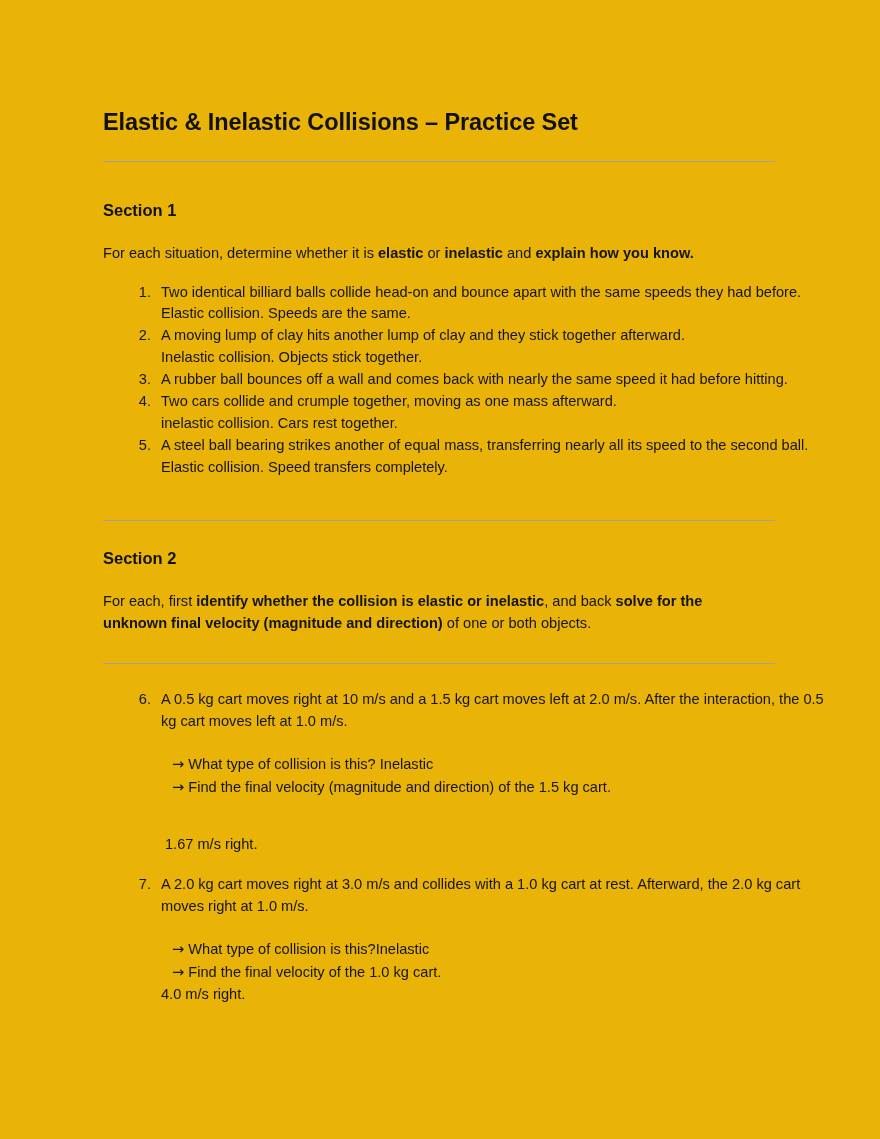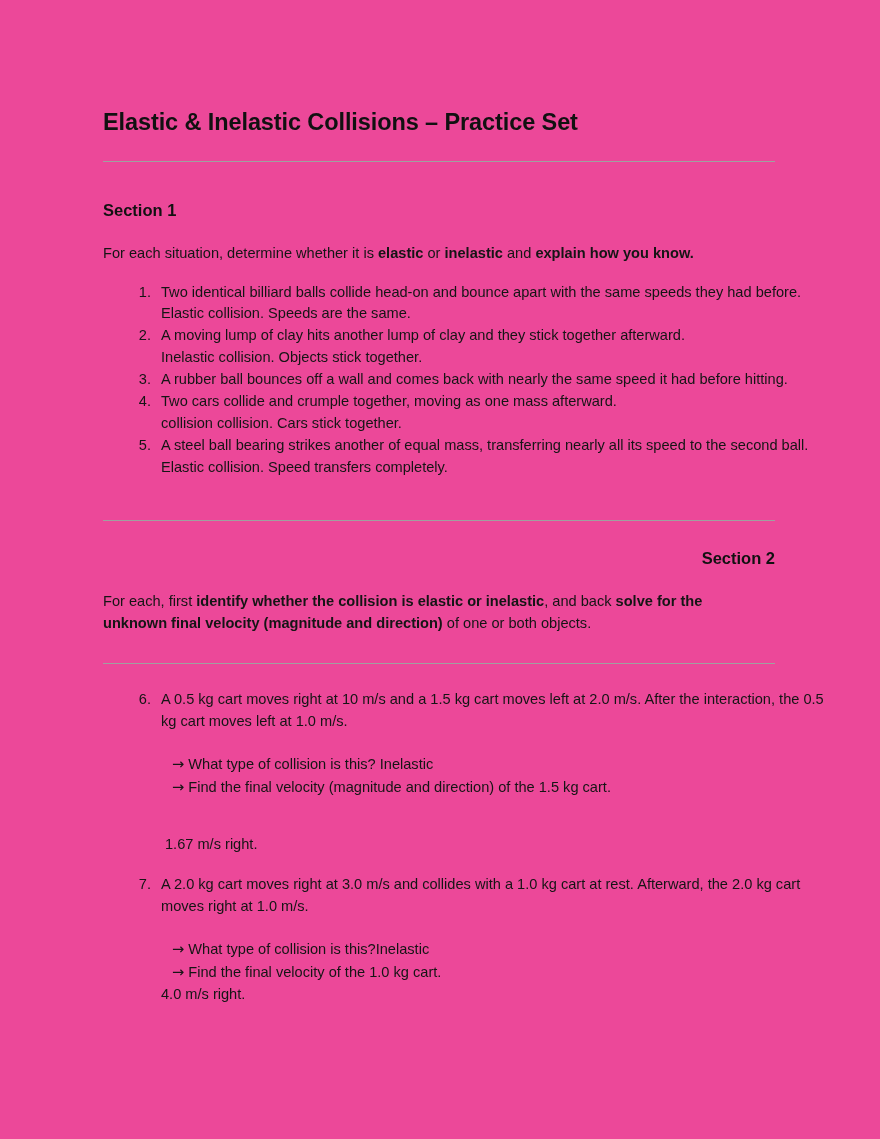--- a/index.html
+++ b/index.html
@@ -11,21 +11,21 @@
     width: 880px;
     height: 1139px;
     font-family: "Liberation Sans", sans-serif;
     color: #121212;
     -webkit-font-smoothing: antialiased;
   }
   .page {
     position: relative;
     width: 880px;
     height: 1139px;
-    background: #ec4899;
+    background: #eab308;
     box-sizing: border-box;
     padding: 108px 105px 0 103px;
   }
   .doc-title {
     font-size: 23.5px;
     font-weight: bold;
     letter-spacing: -0.1px;
     margin: 0 0 0 0;
     line-height: 1.25;
     color: #111111;
@@ -41,21 +41,21 @@
   .rule-1 { margin-top: 24px; }
   .rule-2 { margin-top: 41px; }
   .rule-3 { margin-top: 29px; }
   .section-heading {
     font-size: 16.5px;
     font-weight: bold;
     margin: 0;
     color: #111111;
   }
   .sec1-heading { margin-top: 39px; }
-  .sec2-heading { margin-top: 28px; text-align: right; }
+  .sec2-heading { margin-top: 28px; }
   .intro {
     font-size: 14.6px;
     line-height: 1.52;
     margin: 0;
     color: #151515;
   }
   .sec1-intro { margin-top: 22px; }
   .sec2-intro { margin-top: 22px; width: 660px; }
   .intro b { font-weight: bold; }
 
@@ -121,21 +121,21 @@
     </li>
     <li>
       <span class="qtext">A moving lump of clay hits another lump of clay and they stick together afterward.</span>
       <span class="answer">Inelastic collision. Objects stick together.</span>
     </li>
     <li>
       <span class="qtext">A rubber ball bounces off a wall and comes back with nearly the same speed it had before hitting.</span>
     </li>
     <li>
       <span class="qtext">Two cars collide and crumple together, moving as one mass afterward.</span>
-      <span class="answer">collision collision. Cars stick together.</span>
+      <span class="answer">inelastic collision. Cars rest together.</span>
     </li>
     <li>
       <span class="qtext">A steel ball bearing strikes another of equal mass, transferring nearly all its speed to the second ball. Elastic collision. Speed transfers completely.</span>
     </li>
   </ol>
 
   <hr class="rule rule-2">
 
   <h2 class="section-heading sec2-heading">Section 2</h2>
 

